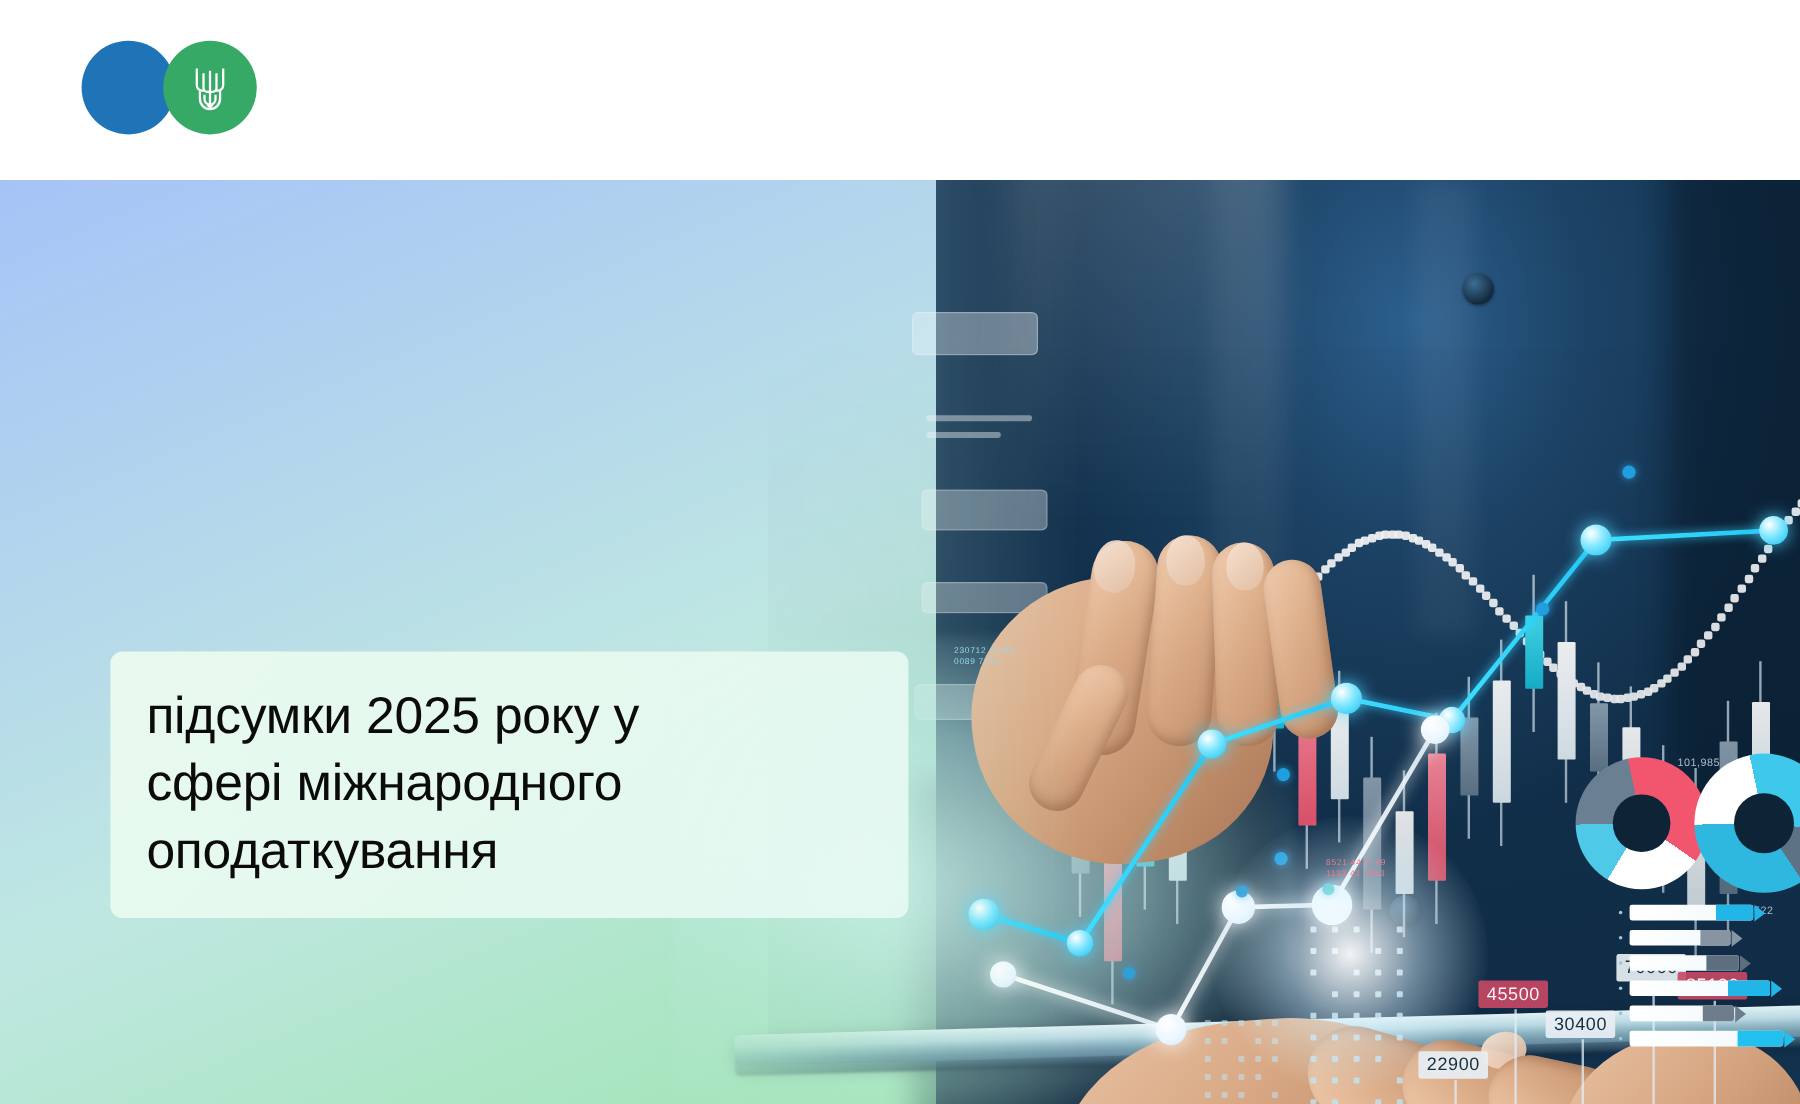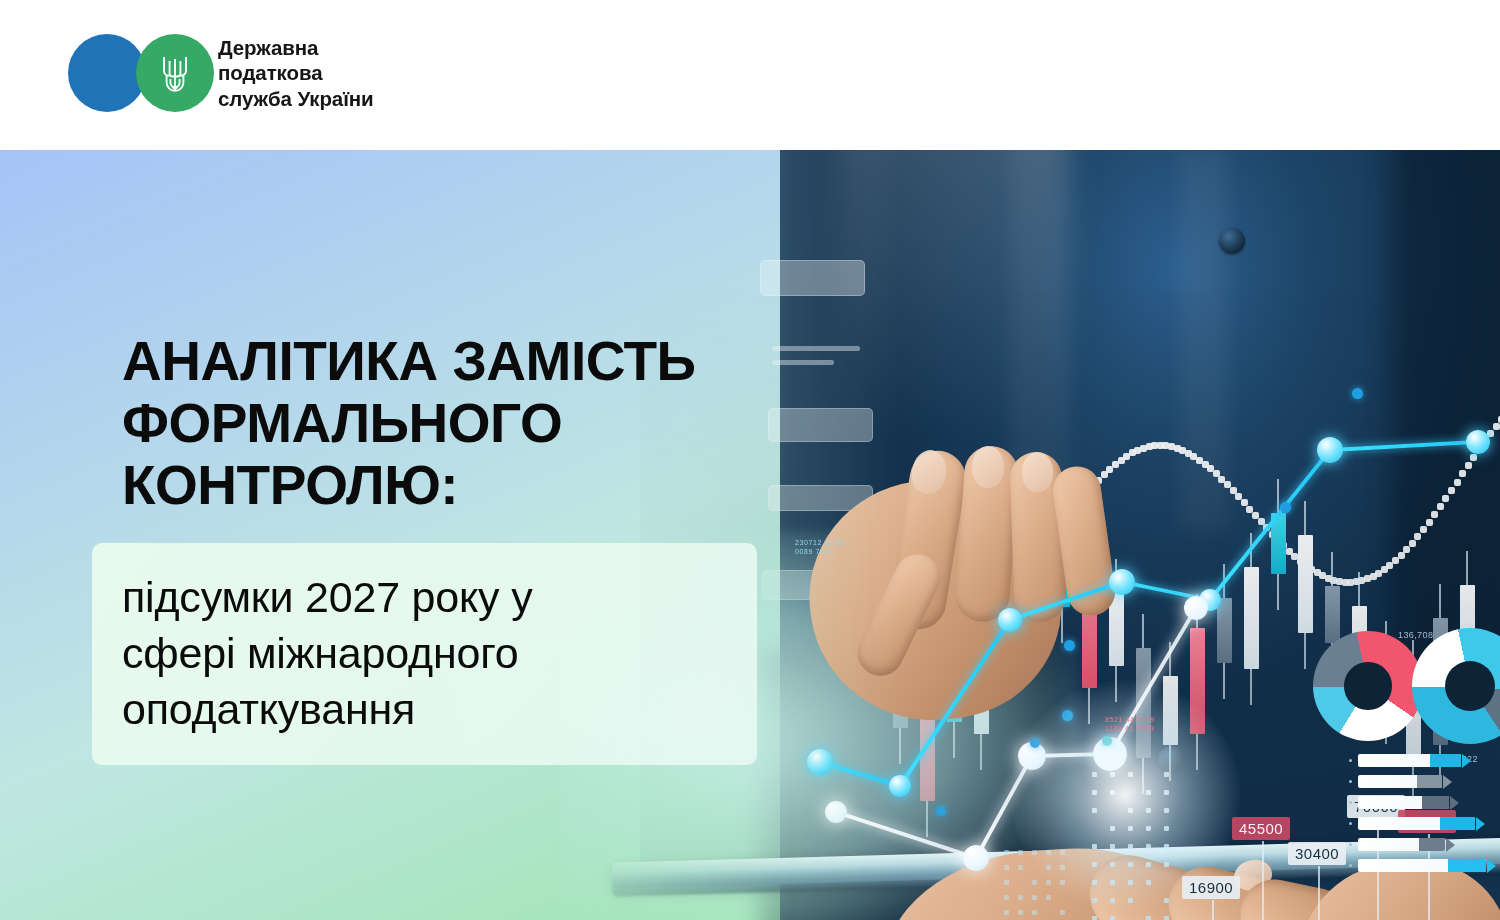--- a/index.html
+++ b/index.html
@@ -582,36 +582,36 @@
           <div class="wnode" style="left:1018px;top:592px;width:28px;height:28px;"></div>
           <div class="wnode" style="left:1093px;top:587px;width:34px;height:34px;"></div>
           <div class="wnode" style="left:1184px;top:446px;width:24px;height:24px;"></div>
           <div class="gnode-small" style="left:1030px;top:588px;width:10px;height:10px;background:#2f9fd8;"></div>
           <div class="gnode-small" style="left:1102px;top:586px;width:10px;height:10px;background:#35c2c2;"></div>
           <div class="gnode-small" style="left:936px;top:656px;width:10px;height:10px;background:#2f9fd8;"></div>
         </div>
       <div class="glow-burst" style="left:1010px;top:530px;width:230px;height:230px;"></div>
 
       <div id="valuelabels">
-          <div class="vlabel vl-gray" style="left:1182px;top:726px;">16900</div>
+          <div class="vlabel vl-gray" style="left:1182px;top:726px;">22900</div>
           <div class="vstem" style="left:1212px;top:750px;height:104px;"></div>
           <div class="vlabel vl-pink" style="left:1232px;top:667px;">45500</div>
           <div class="vstem" style="left:1262px;top:691px;height:163px;"></div>
           <div class="vlabel vl-gray" style="left:1288px;top:692px;">30400</div>
           <div class="vstem" style="left:1318px;top:716px;height:138px;"></div>
           <div class="vlabel vl-gray" style="left:1347px;top:645px;">70000</div>
           <div class="vstem" style="left:1377px;top:669px;height:185px;"></div>
           <div class="vlabel vl-pink" style="left:1398px;top:660px;">85100</div>
           <div class="vstem" style="left:1428px;top:684px;height:170px;"></div>
         </div>
 
       <div id="donuts">
           <div class="donut" style="left:1313px;top:481px;width:110px;height:110px;background:conic-gradient(from -12deg, #f2566f 0deg 136.8deg,#ffffff 136.8deg 223.2deg,#4fc9e8 223.2deg 280.8deg,#6b7f92 280.8deg 360deg);"></div>
           <div class="donut-hole" style="left:1344.35px;top:512.35px;width:47.3px;height:47.3px;"></div>
-          <div class="donut-label" style="left:1398px;top:480px;">136,708</div>
+          <div class="donut-label" style="left:1398px;top:480px;">101,985</div>
           <div class="donut" style="left:1412px;top:478px;width:116px;height:116px;background:conic-gradient(from -12deg, #3ec8ec 0deg 108deg,#5e7286 108deg 158.4deg,#2fb8df 158.4deg 280.8deg,#ffffff 280.8deg 360deg);"></div>
           <div class="donut-hole" style="left:1445.06px;top:511.06px;width:49.88px;height:49.88px;"></div>
           <div class="donut-label" style="left:1448px;top:604px;">99,522</div>
         </div>
 
       <div id="hbars">
           <div class="hbar-dot" style="left:1349px;top:609px;"></div>
           <div class="hbar-track" style="left:1358px;top:604px;width:102.64px;"></div>
           <div class="hbar-fill" style="left:1429.8480000000002px;top:604px;width:30.791999999999998px;background:#21b6e8;"></div>
           <div class="hbar-arrow" style="left:1461.64px;top:603.5px;border-left:9px solid #21b6e8;"></div>
@@ -637,26 +637,23 @@
           <div class="hbar-arrow" style="left:1487.4px;top:708.5px;border-left:9px solid #21c0ee;"></div>
         </div>
 
       <div class="tiny-text" style="left:1105px;top:565px;color:#f07a92;">8521 4471 99
 1133 41 7653</div>
       <div class="tiny-text" style="left:795px;top:388px;color:#8fd8ee;">230712 12:03
 0089 7712</div>
     </div>
   </div>
 
-  <div id="headline">АНАЛІТИКА ЗАМІСТЬ
-ФОРМАЛЬНОГО
-КОНТРОЛЮ:</div>
 
   <div id="subtitle-box">
-    <div id="subtitle">підсумки 2027 року у
+    <div id="subtitle">підсумки 2025 року у
 сфері міжнародного
 оподаткування</div>
   </div>
 
   <div id="header">
     <div id="logo-block">
       <div class="logo-circles">
         <div class="circle-blue" style="background: rgb(31, 115, 183);"></div>
         <div class="circle-green" style="background: rgb(53, 169, 101);"></div>
         <div class="trident">
@@ -665,18 +662,15 @@
             <path d="M17 40 l-3.4 -4 h6.8 z" fill="#ffffff" stroke="none"></path>
             <path d="M6 6 V20 a4.6 4.6 0 0 0 4.6 4.6 h2.2"></path>
             <path d="M28 6 V20 a4.6 4.6 0 0 1 -4.6 4.6 h-2.2"></path>
             <path d="M11.6 10 V22.5 a3 3 0 0 0 3 3 H17"></path>
             <path d="M22.4 10 V22.5 a3 3 0 0 1 -3 3 H17"></path>
             <path d="M8.6 25 V31.5 a8.4 8.4 0 0 0 8.4 8.4 a8.4 8.4 0 0 0 8.4 -8.4 V25"></path>
             <path d="M12.4 28 V31.6 a4.6 4.6 0 0 0 4.6 4.6 a4.6 4.6 0 0 0 4.6 -4.6 V28"></path>
           </svg>
         </div>
       </div>
-      <div id="logo-text">Державна
-податкова
-служба України</div>
     </div>
   </div>
 </div>
 
 </body></html>

